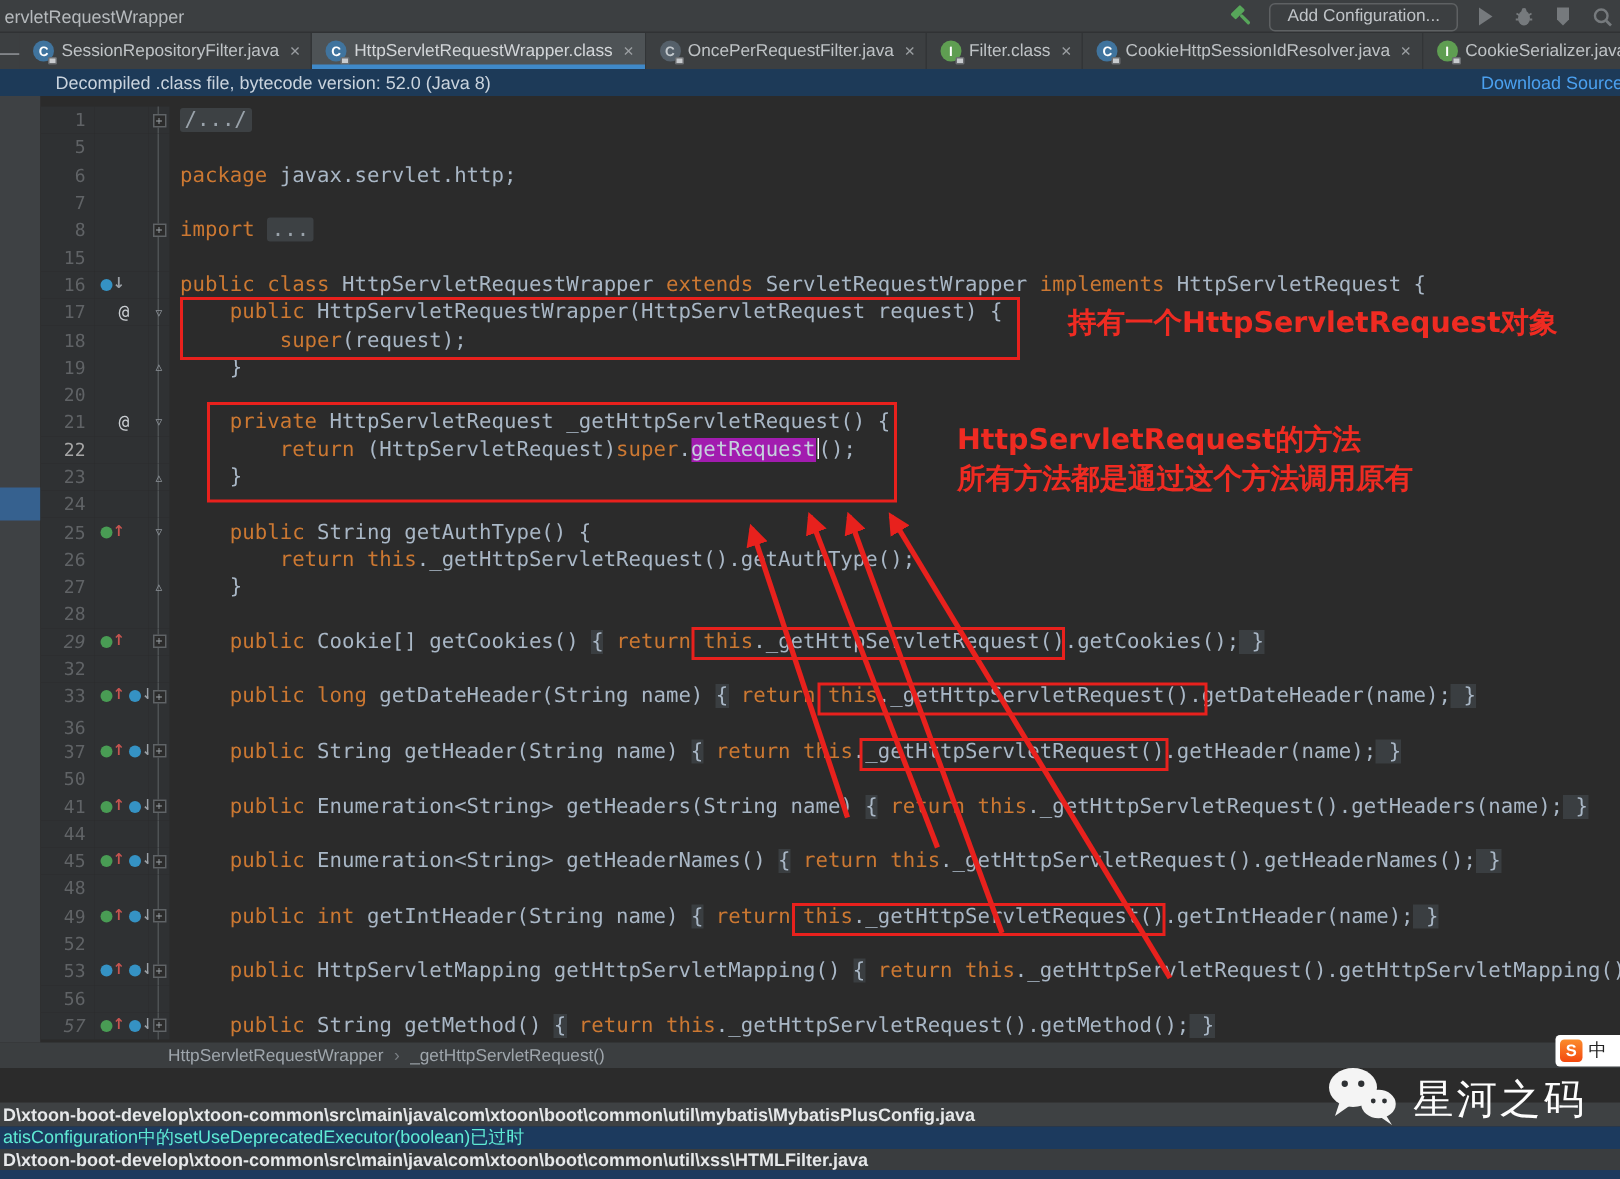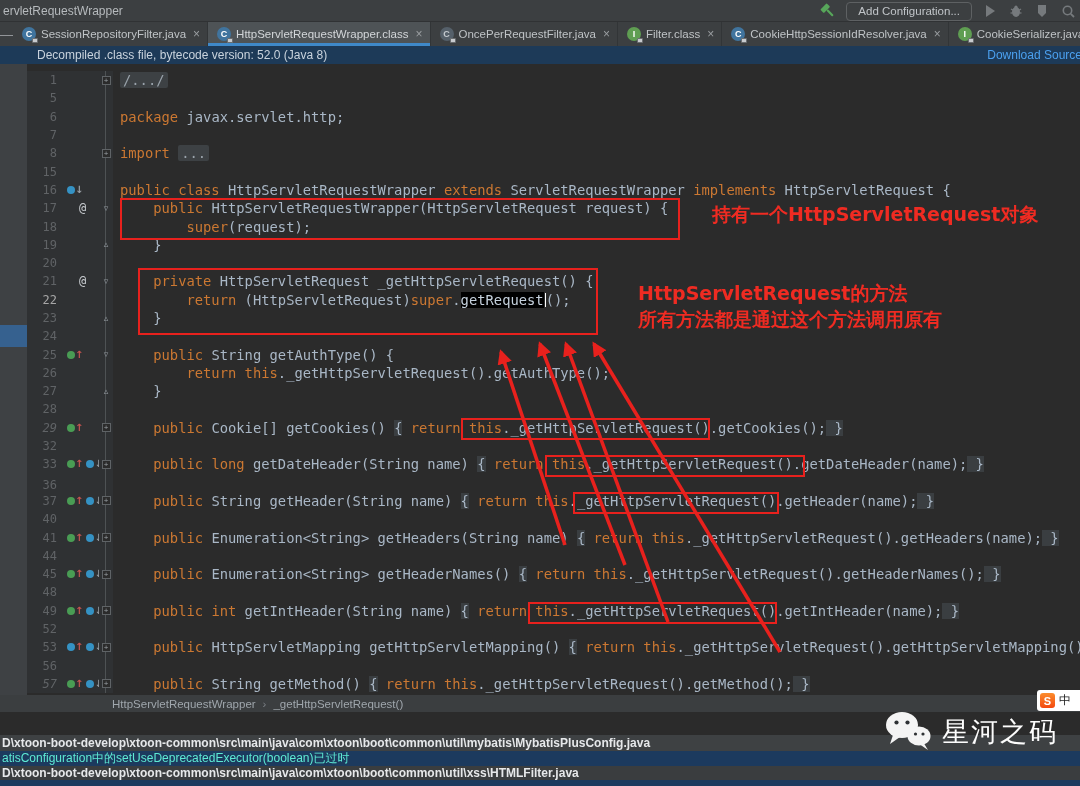--- a/index.html
+++ b/index.html
@@ -61,21 +61,21 @@
   .gic { display:inline-flex; align-items:center; }
   .dot { width:8px; height:8px; border-radius:50%; display:inline-block; }
   .dg { background:#499c54; } .db { background:#3592c4; }
   .arr { font-size:10px; font-weight:bold; line-height:8px; font-family:"DejaVu Sans", sans-serif; }
   .ared { color:#c75450; } .agr { color:#9aa0a6; }
   .gat { color:#c8ccd0; font-size:12px; margin-left:12px; font-family:"DejaVu Sans Mono", monospace; }
   .codeln { white-space:pre; font-family:"DejaVu Sans Mono", monospace; font-size:13.8px; padding-left:7px; }
   .t-k { color:#cc7832; } .t-p { color:#a9b7c6; }
   .t-fold { background:#3d4144; color:#9aa3ab; border-radius:2px; padding:0 3px; }
   .t-fb { background:#3a3e41; color:#a9b7c6; }
-  .t-sel { background:#000000; color:#c5d1dd; }
+  .t-sel { background:#a21caf; color:#c5d1dd; }
   .t-cur { border-left:1.5px solid #fff; margin-left:1px; display:inline-block; height:14px; vertical-align:-2px; }
   
   .rbox { position:absolute; border:2px solid #e8211d; pointer-events:none; }
   .rnote { position:absolute; color:#ef2b22; font-weight:bold; font-size:19px; pointer-events:none;
     font-family:"DejaVu Sans", sans-serif; white-space:nowrap; }
   #arrows { position:absolute; left:0; top:0; pointer-events:none; }
   
   .crumbs { position:absolute; left:0; top:695px; width:1080px; height:17px; background:#3b3e40;
     display:flex; align-items:center; font-size:11.5px; color:#9fa6ac; }
   .crumbs .c1 { margin-left:112px; }
@@ -429,21 +429,21 @@
             <b class="arr agr">↓</b>
           </span>
         </span>
         <span class="gfold">
           <span class="fm fmp">+</span>
         </span>
         <span class="codeln"><span class="t-p">    </span><span class="t-k">public</span><span class="t-p"> String getHeader(String name) </span><span class="t-fb">{</span><span class="t-p"> </span><span class="t-k">return this</span><span class="t-p">._getHttpServletRequest().getHeader(name);</span><span class="t-fb"> }</span></span>
       </div>
       <div class="crow">
         <span class="numbg" style="width: 36px; flex: 0 0 auto;">
-          <span class="lnum">40</span>
+          <span class="lnum">50</span>
         </span>
         <span class="gicons"></span>
         <span class="gfold"></span>
         <span class="codeln"></span>
       </div>
       <div class="crow">
         <span class="numbg" style="width: 36px; flex: 0 0 auto;">
           <span class="lnum">41</span>
         </span>
         <span class="gicons">

